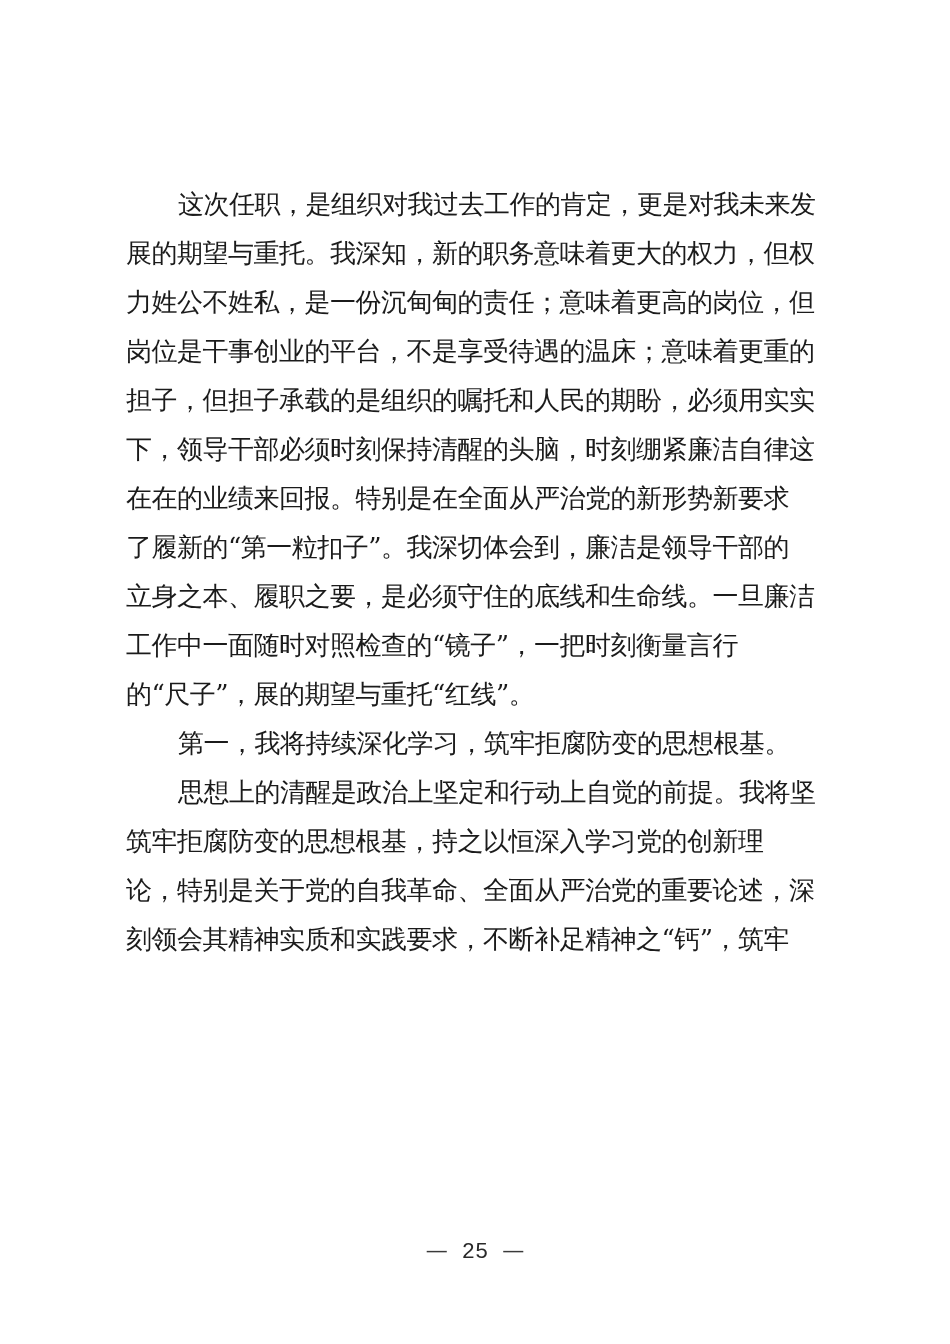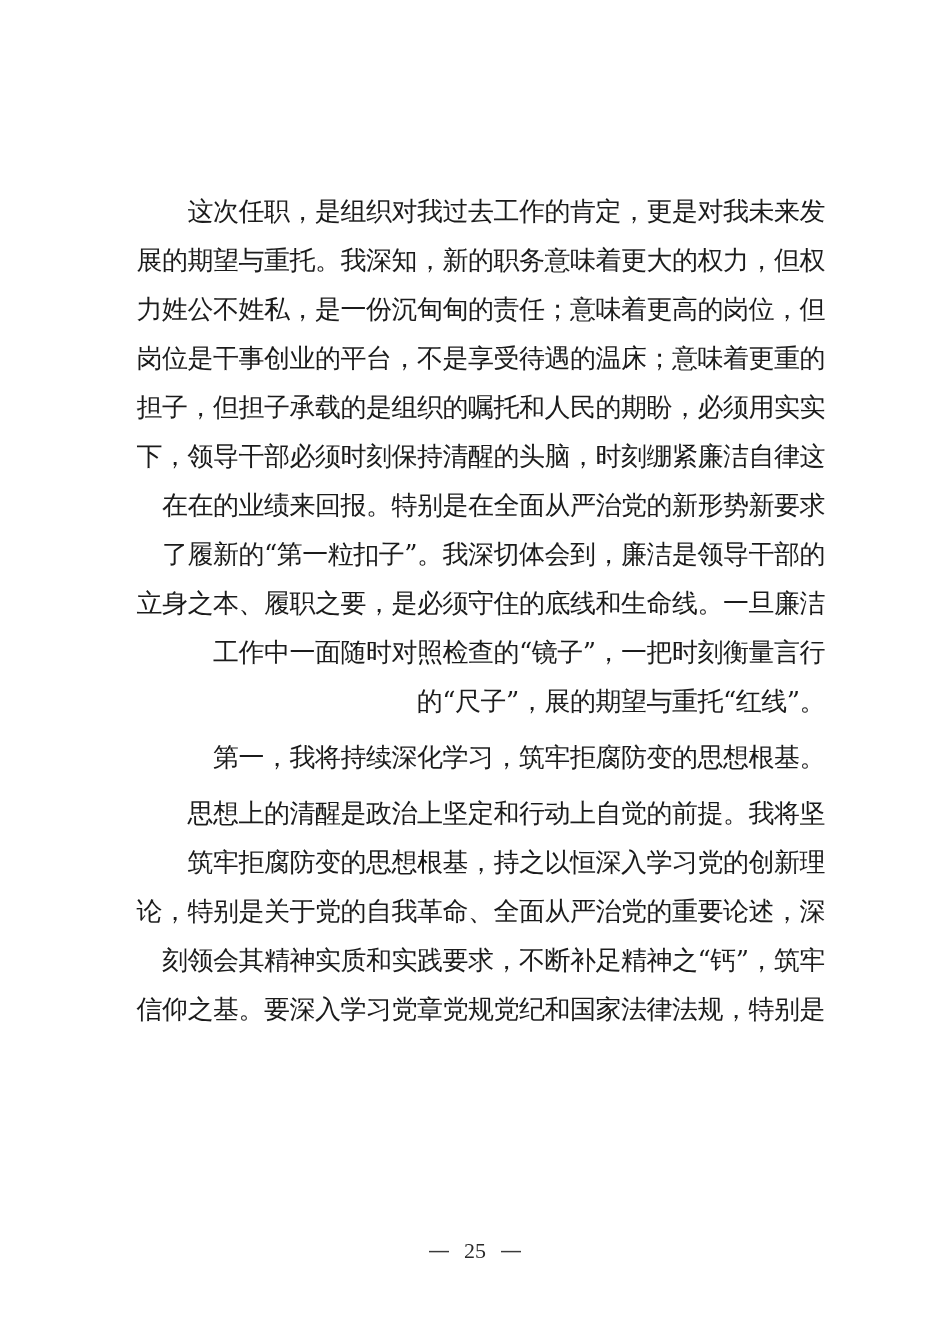--- a/index.html
+++ b/index.html
@@ -16,23 +16,22 @@
     font-family: "DejaVu Serif", "Liberation Serif", serif;
     color: #1b1b1b;
   }
   .document-body {
     position: absolute;
     left: 126px;
     top: 180px;
     width: 706px;
   }
   .paragraph {
-    margin: 7px;
+    margin: 0;
     padding: 0;
-    text-align: right;
   }
   .line {
     font-size: 26px;
     line-height: 49px;
     height: 49px;
     letter-spacing: -0.5px;
     white-space: nowrap;
     color: #1b1b1b;
   }
   .line.indent {
@@ -47,21 +46,21 @@
     font-size: 22px;
     line-height: 30px;
     color: #2a2a2a;
   }
   .page-footer .dash {
     letter-spacing: 0;
     color: #3a3a3a;
   }
   .page-footer .pagenum {
     margin: 5px 14px;
-    font-family: Liberation Serif, serif;
+    font-family: Liberation Mono, monospace;
   }
 </style>
 </head>
 <body>
 
 <div class="page">
 
   <div class="document-body">
       <div class="paragraph">
         <div class="line indent">这次任职，是组织对我过去工作的肯定，更是对我未来发</div>
@@ -77,21 +76,20 @@
         <div class="line">的“尺子”，展的期望与重托“红线”。</div>
       </div>
       <div class="paragraph">
         <div class="line indent">第一，我将持续深化学习，筑牢拒腐防变的思想根基。</div>
       </div>
       <div class="paragraph">
         <div class="line indent">思想上的清醒是政治上坚定和行动上自觉的前提。我将坚</div>
         <div class="line">筑牢拒腐防变的思想根基，持之以恒深入学习党的创新理</div>
         <div class="line">论，特别是关于党的自我革命、全面从严治党的重要论述，深</div>
         <div class="line">刻领会其精神实质和实践要求，不断补足精神之“钙”，筑牢</div>
-        <div class="line">信仰之基。要深入学习党章党规党纪和国家法律法规，特别是</div>
       </div>
     </div>
 
   <div class="page-footer">
     <span class="dash">—</span><span class="pagenum">25</span><span class="dash">—</span>
   </div>
 
 </div>
 
 </body></html>

